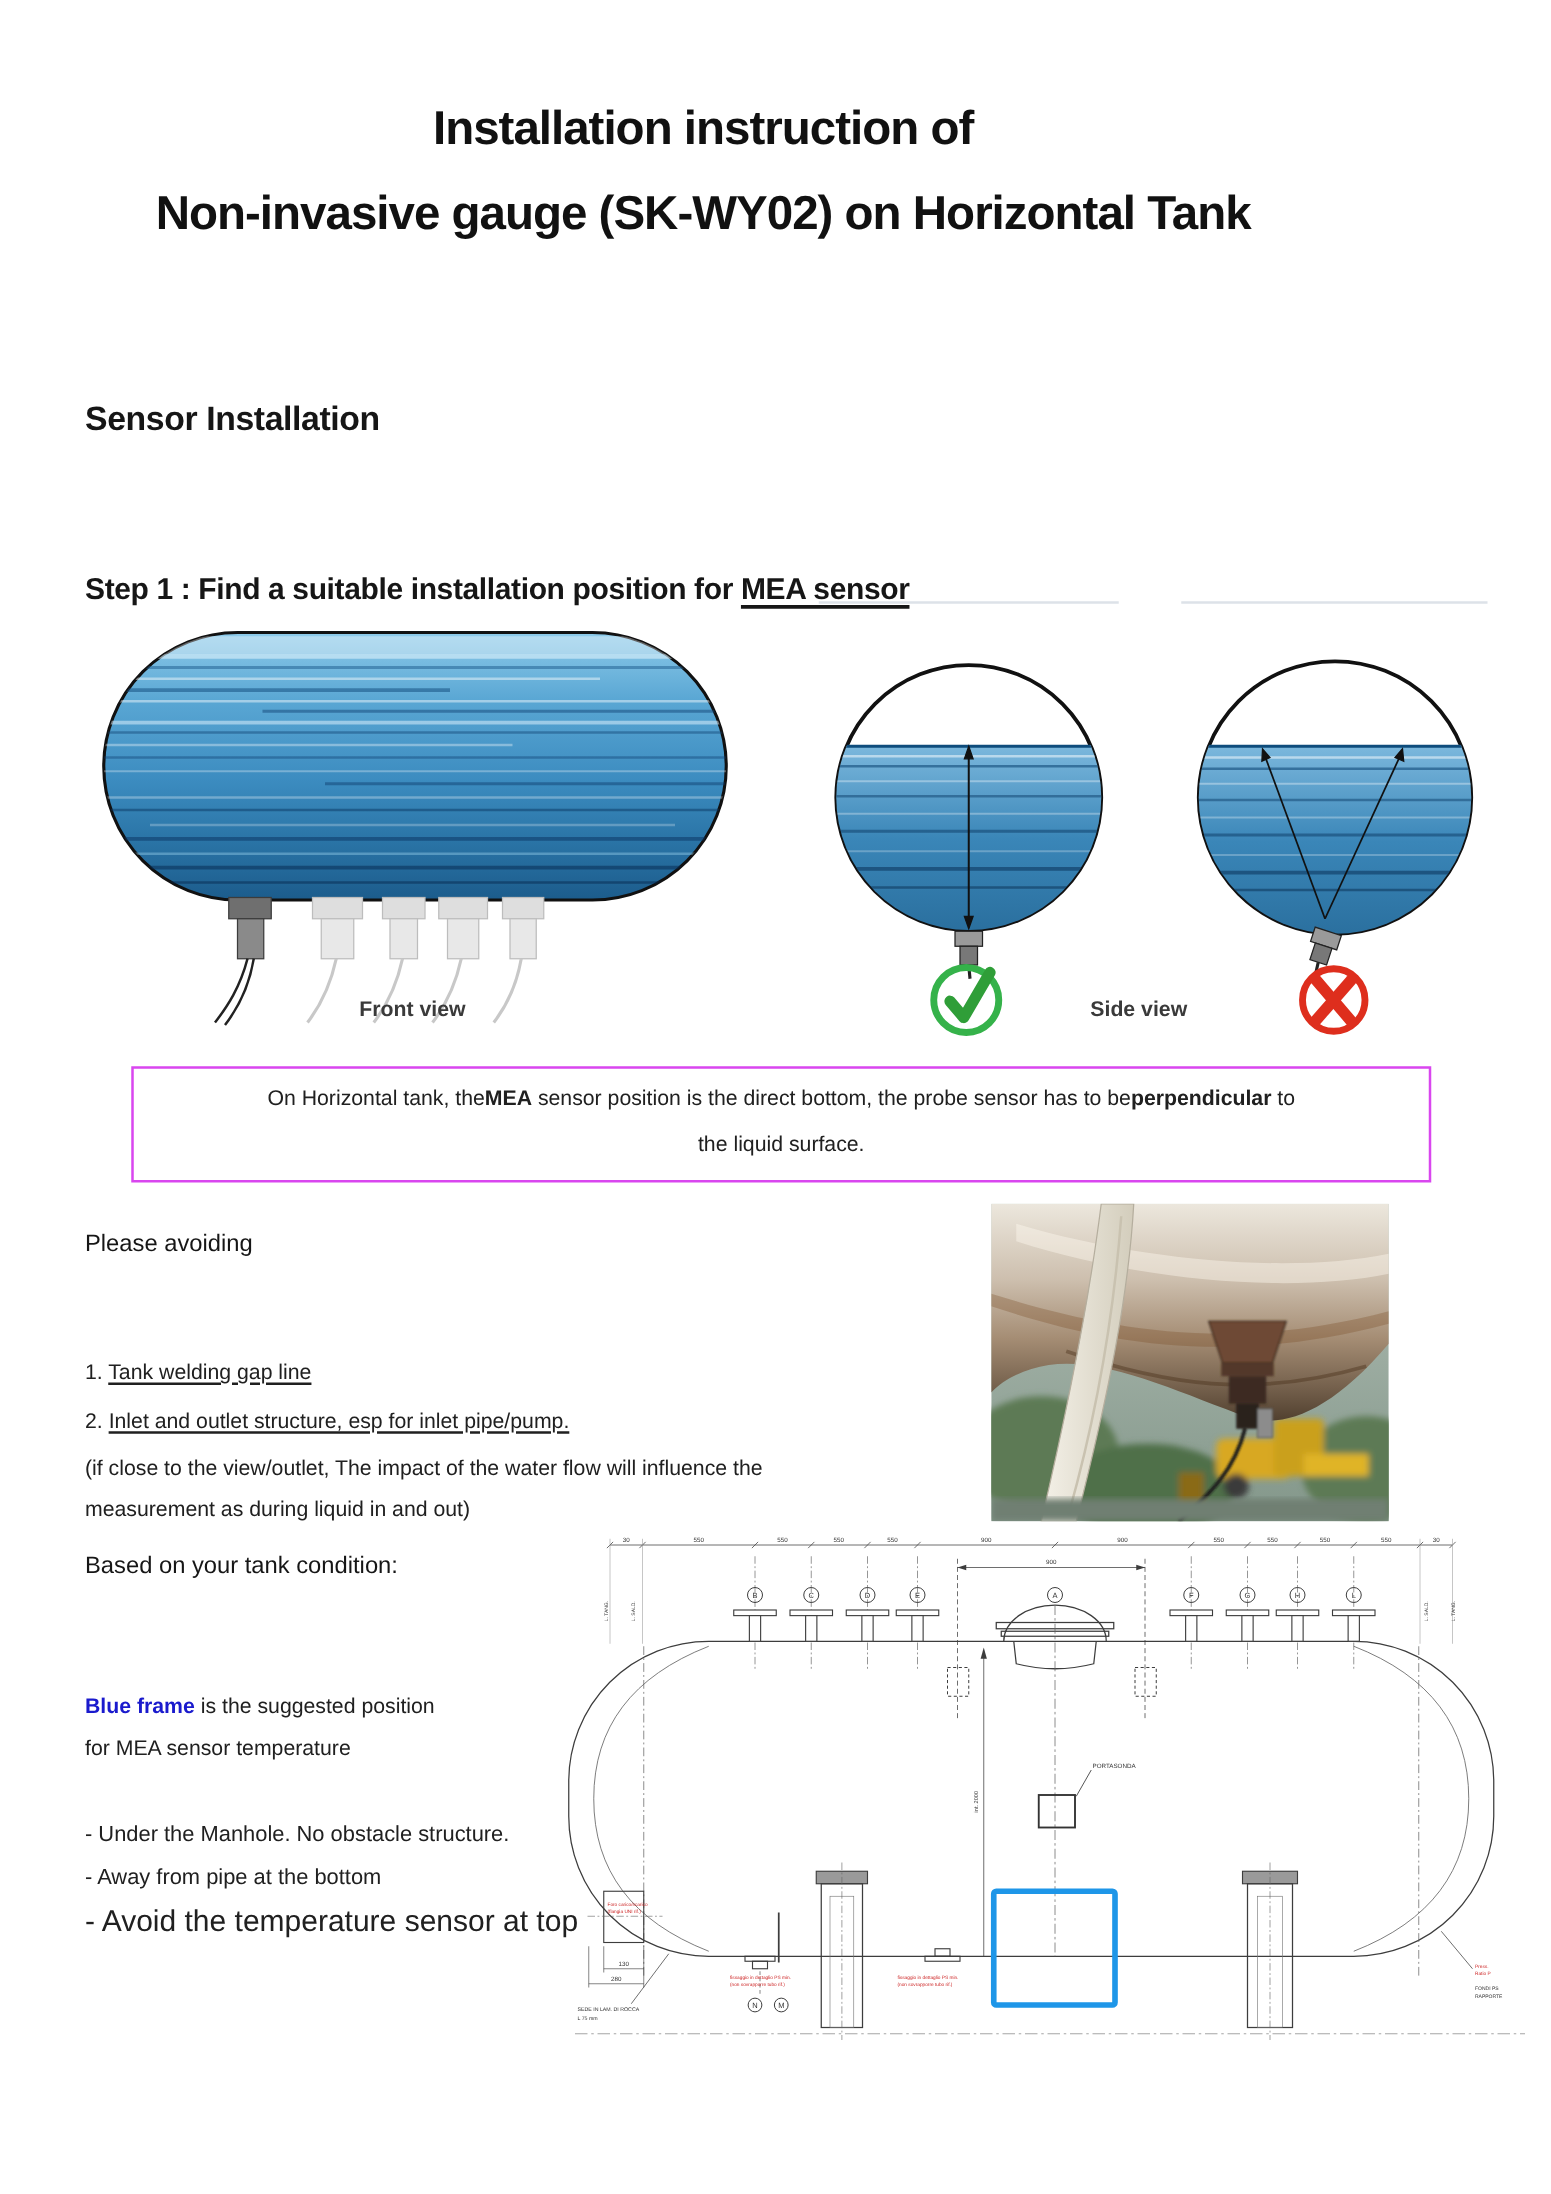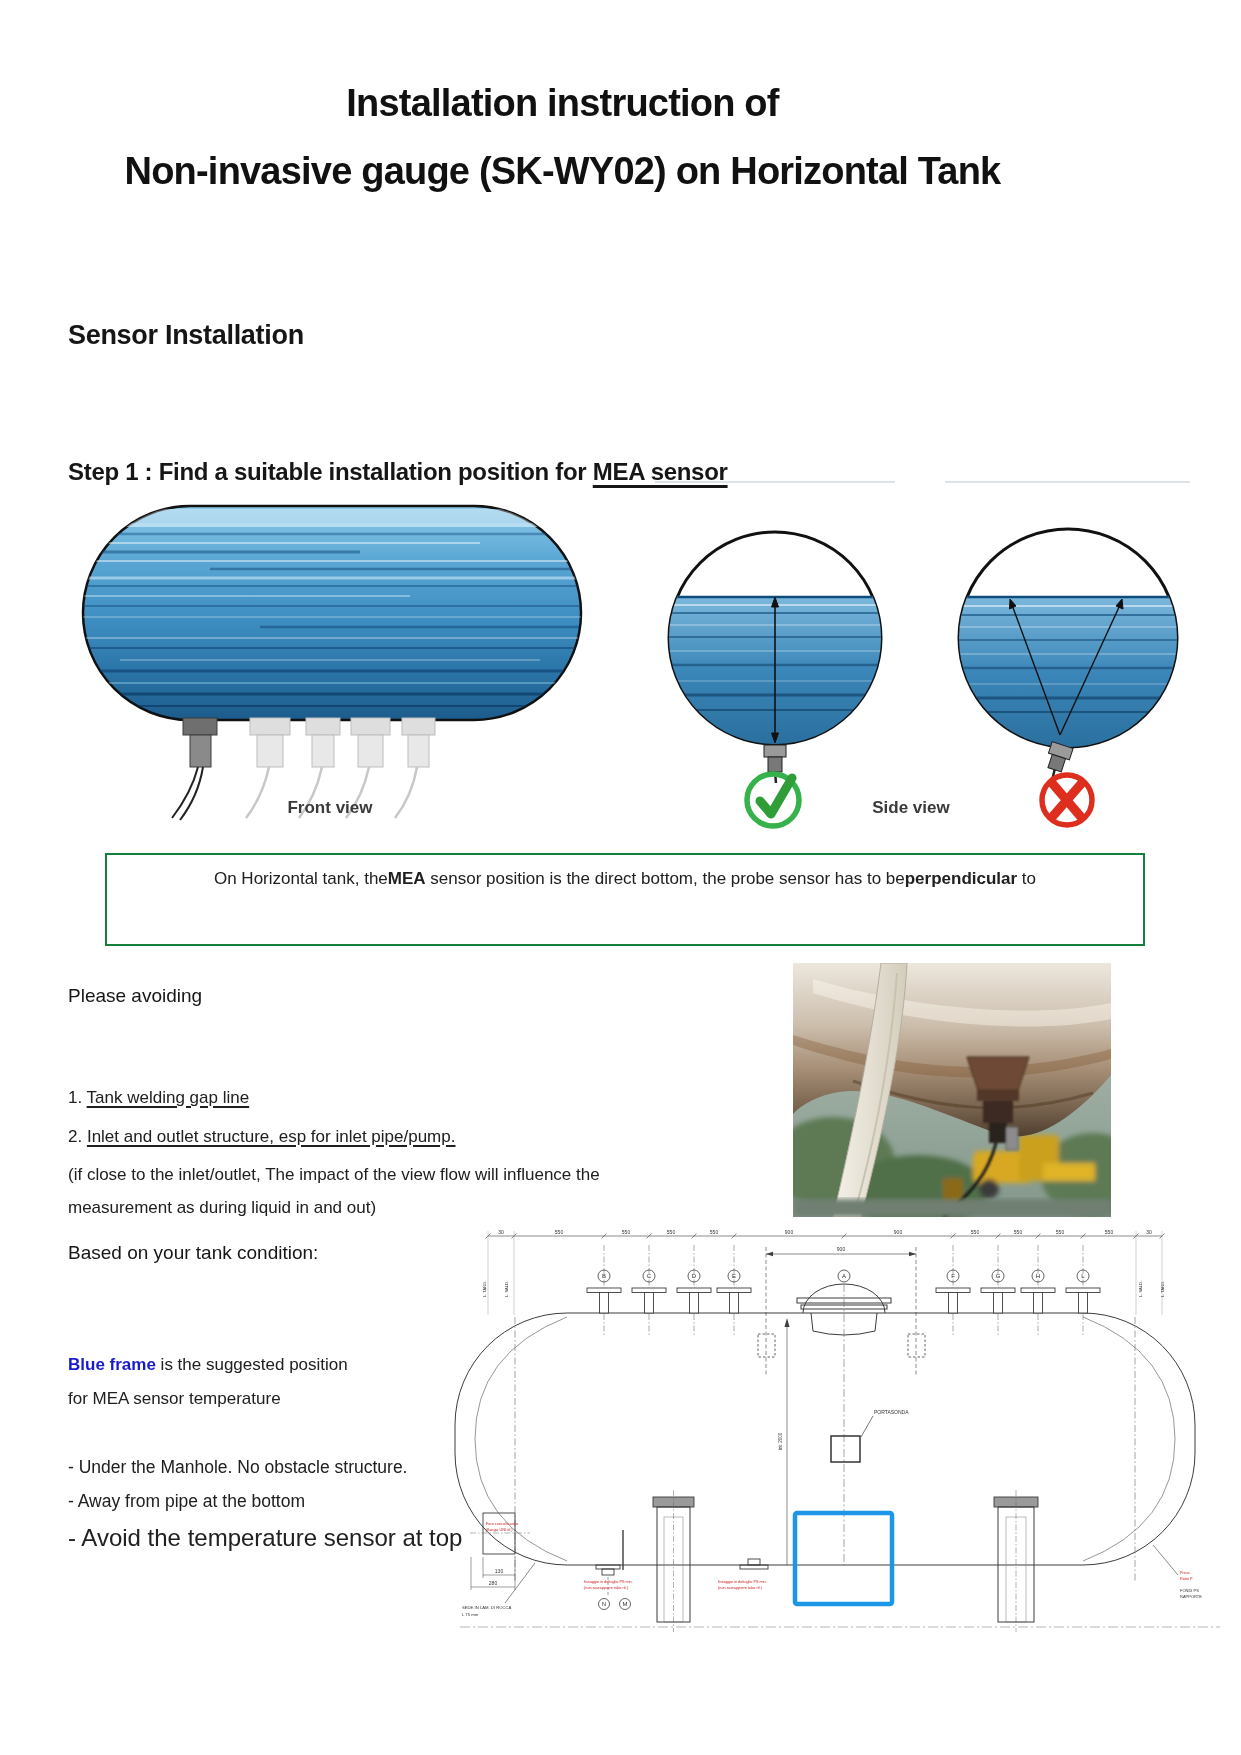--- a/index.html
+++ b/index.html
@@ -7,21 +7,21 @@
        font-family:"Liberation Sans",sans-serif;color:#1c1c1c;overflow:hidden;}
   .abs{position:absolute;}
   .title{left:0;width:1125px;text-align:center;font-size:38px;font-weight:800;
          letter-spacing:-0.8px;color:#111;}
   .h2{left:68px;font-size:27px;font-weight:800;letter-spacing:-0.3px;color:#161616;}
   .h3{left:68px;font-size:24px;font-weight:800;letter-spacing:-0.3px;color:#161616;margin-top:40px;}
   .body-t{left:68px;font-size:17px;color:#202020;margin-top:44px;}
   .bold-h{left:68px;font-size:19px;font-weight:400;color:#161616;}
   .u1{text-decoration:underline;text-decoration-thickness:1.5px;text-underline-offset:3px;}
   .u2{text-decoration:underline;text-decoration-thickness:2.5px;text-underline-offset:5px;}
-  .notebox{left:105px;top:853px;width:1036px;height:84px;border:2px solid #15803d;
+  .notebox{left:105px;top:853px;width:1036px;height:84px;border:2px solid #d946ef;
            text-align:center;font-size:17px;line-height:37px;padding-top:5px;color:#202020;}
   .blue{color:#1a1acd;font-weight:800;}
   svg text{font-family:"Liberation Sans",sans-serif;}
 </style>
 </head>
 <body>
 
 <div class="abs title" style="top:82px">Installation instruction of</div>
 <div class="abs title" style="top:150px">Non-invasive gauge (SK-WY02) on Horizontal Tank</div>
 
@@ -179,26 +179,27 @@
 
   <g>
     <circle cx="1007" cy="345" r="25" fill="none" stroke="#de2e1d" stroke-width="5.5"></circle>
     <line x1="992" y1="328" x2="1021" y2="362" stroke="#de2e1d" stroke-width="9" stroke-linecap="round"></line>
     <line x1="1021" y1="329" x2="993" y2="361" stroke="#de2e1d" stroke-width="9" stroke-linecap="round"></line>
   </g>
 </svg>
 
 <div class="abs notebox">
   <div><span>On Horizontal tank, the</span><b>MEA</b><span> sensor position is the direct bottom, the probe sensor has to be</span><b>perpendicular</b><span> to</span></div>
+  <div>the liquid surface.</div>
 </div>
 
 <div class="abs bold-h" style="top:985px">Please avoiding</div>
 <div class="abs body-t" style="top:1044px"><span>1. </span><span class="u1">Tank welding gap line</span></div>
 <div class="abs body-t" style="top:1083px"><span>2. </span><span class="u1">Inlet and outlet structure, esp for inlet pipe/pump.</span></div>
-<div class="abs body-t" style="top:1121px">(if close to the inlet/outlet, The impact of the view flow will influence the</div>
+<div class="abs body-t" style="top:1121px">(if close to the view/outlet, The impact of the water flow will influence the</div>
 <div class="abs body-t" style="top:1154px">measurement as during liquid in and out)</div>
 
 <svg class="abs" style="left:793px;top:963px" width="318" height="254" viewBox="0 0 318 254">
   <defs>
     <linearGradient id="phBg" x1="0" y1="0" x2="0" y2="1">
       <stop offset="0" stop-color="#b3bfb6"></stop>
         <stop offset="1" stop-color="#83978a"></stop>
     </linearGradient>
     <linearGradient id="phTank" x1="0" y1="0" x2="0" y2="1">
       <stop offset="0" stop-color="#ece7dd"></stop>

